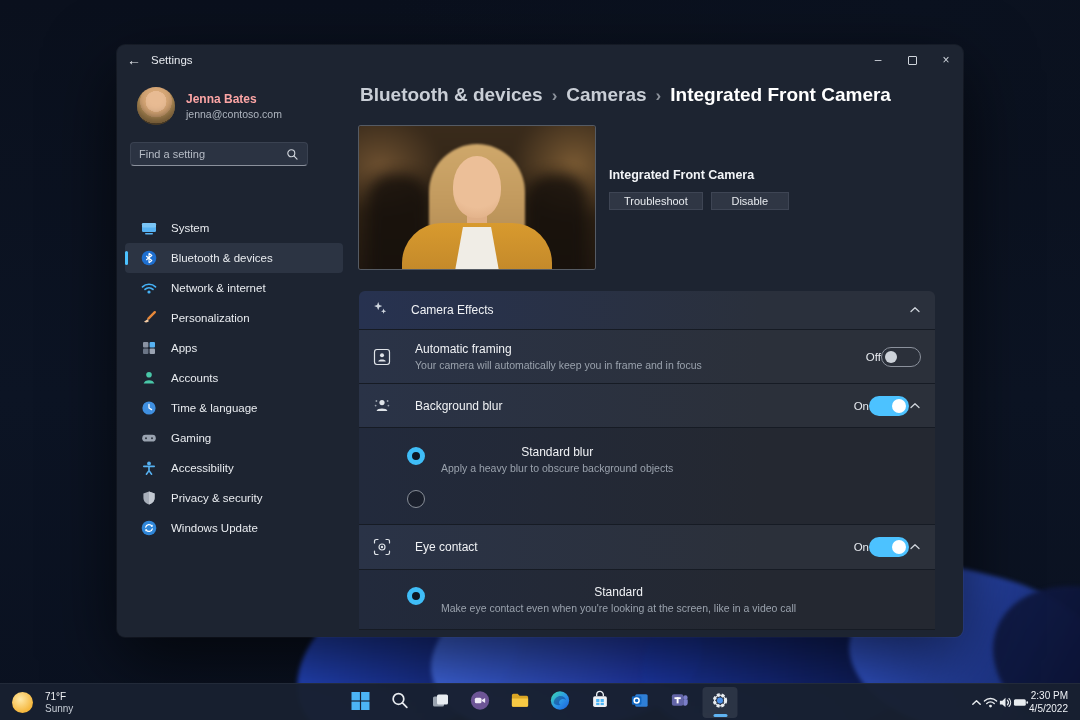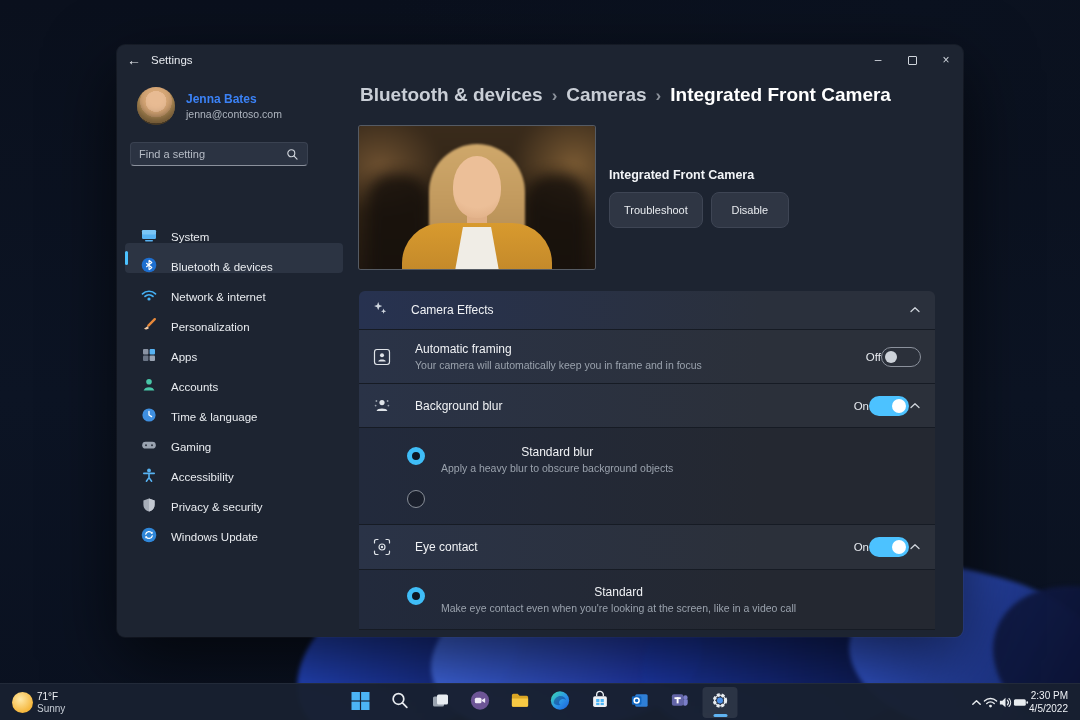--- a/index.html
+++ b/index.html
@@ -33,29 +33,29 @@
   .win-controls { margin-left:auto; display:flex; }
   .wc { width:34px; height:30px; display:flex; align-items:center; justify-content:center; color:#cfd4db; font-size:12px; }
   .wc .sq { width:9px; height:9px; border:1px solid #cfd4db; border-radius:1px; display:block; }
 
   
   .sidebar { position:absolute; left:0; top:30px; bottom:0; width:242px; }
   .profile { display:flex; align-items:center; gap:11px; margin:12px 0 0 20px; }
   .avatar { width:38px; height:38px; border-radius:50%;
     background:radial-gradient(circle at 50% 38%, #e8bb93 0 34%, #d8a877 35% 52%, #c19a5e 53% 72%, #6b5838 73% 100%);
     box-shadow:inset 0 -8px 10px rgba(40,30,18,.55); }
-  .profile-name { font-size:12px; font-weight:bold; color:#3b82f6; }
+  .profile-name { font-size:12px; font-weight:bold; color:#fca5a5; }
   .profile-email { font-size:10.5px; color:#aeb5bf; margin-top:2px; }
   .searchbox { position:absolute; left:13px; top:67px; width:178px; height:24px;
     background:#2b3342; border:1px solid #3a4251; border-bottom:1px solid #8b919c;
     border-radius:4px; display:flex; align-items:center; padding:0 8px; }
   .searchbox input { flex:1; background:transparent; border:none; outline:none; color:#e6e9ee; font-size:11px; font-family:inherit; }
   .searchbox input::placeholder { color:#b6bcc6; }
   .nav { position:absolute; left:8px; right:16px; top:138px; }
-  .nav-item { position:relative; height:30px; display:flex; align-items:flex-end; gap:14px; padding-left:16px; border-radius:4px; cursor:pointer; }
+  .nav-item { position:relative; height:30px; display:flex; align-items:center; gap:14px; padding-left:16px; border-radius:4px; cursor:pointer; }
   .nav-item.selected { background:#2c3443; }
   .nav-item.selected::before { content:""; position:absolute; left:0; top:8px; width:3px; height:14px; border-radius:2px; background:#4cc2ff; }
   .nav-label { font-size:11.5px; color:#e8ebef; }
   .nav-ico { width:16px; height:16px; flex:0 0 16px; display:flex; }
 
   
   .main { position:absolute; left:242px; top:30px; right:0; bottom:0; }
   .breadcrumb { position:absolute; left:1px; top:9px; display:flex; align-items:baseline; gap:9px; font-size:19px; font-weight:bold; }
   .crumb { color:#c9ced6; cursor:pointer; }
   .crumb.current { color:#ffffff; }
@@ -79,22 +79,22 @@
     background:radial-gradient(circle at 50% 40%, #ecbf98 0 60%, #ddab82 100%); border-radius:50% 50% 46% 46%; }
   .pv-neck { position:absolute; left:50%; top:86px; transform:translateX(-50%); width:20px; height:24px; background:#dfae86; }
   .pv-body { position:absolute; left:50%; bottom:-6px; transform:translateX(-50%); width:150px; height:52px;
     background:linear-gradient(180deg,#d89a2e,#c2882a); border-radius:40px 40px 0 0; }
   .pv-shirt { position:absolute; left:50%; bottom:-2px; transform:translateX(-50%); width:44px; height:44px;
     background:#f0ede6; clip-path:polygon(18% 0, 82% 0, 100% 100%, 0 100%); }
 
   .device-info { margin-left:14px; padding-top:42px; }
   .device-name { font-size:12.5px; font-weight:bold; color:#f2f4f7; }
   .device-btns { display:flex; gap:8px; margin-top:10px; }
-  .btn { min-width:78px; height:36px; padding:0 14px; display:flex; align-items:center; justify-content:center;
-    background:#2f3644; border:1px solid #3e4554; border-radius:8px; color:#e8ebef; font-size:11px; cursor:pointer; }
+  .btn { min-width:78px; height:18px; padding:0 14px; display:flex; align-items:center; justify-content:center;
+    background:#2f3644; border:1px solid #3e4554; border-radius:0; color:#e8ebef; font-size:11px; cursor:pointer; }
 
   
   .card { position:absolute; left:0; top:216px; width:576px; bottom:0; border-radius:6px 6px 0 0; overflow:hidden; }
   .row { display:flex; align-items:center; padding:0 14px; border-bottom:1px solid #161b24; }
   .row-header { height:39px; background:linear-gradient(90deg,#273250 0%, #2a303c 70%); cursor:pointer;text-align:center; }
   .row-setting { background:linear-gradient(90deg,#2a3347 0%, #2b303a 70%); }
   .row-sub { background:linear-gradient(90deg,#222a3c 0%, #242831 70%); padding-left:48px; flex-direction:column; align-items:stretch; justify-content:center;text-align:center; }
   .r-automatic { height:54px; }
   .r-blur { height:44px; cursor:pointer; }
   .r-eye { height:45px; cursor:pointer; }
@@ -117,21 +117,21 @@
   .radio { width:18px; height:18px; border-radius:50%; flex:0 0 18px; margin-top:2px; }
   .radio.sel { border:5px solid #3fbdf7; background:#0e1724; }
   .radio.unsel { border:1.5px solid #878d97; background:rgba(0,0,0,.25); }
   .opt-title { font-size:12px; color:#f0f2f5; }
   .opt-desc { font-size:10.5px; color:#9aa2ad; margin-top:3px; }
 
   
   .taskbar { position:absolute; left:0; bottom:0; width:1080px; height:37px; z-index:3;
     background:rgba(24,32,48,.96); border-top:1px solid rgba(255,255,255,.05);
     display:flex; align-items:center; }
-  .weather { display:flex; align-items:center; gap:4px; margin-left:12px; cursor:pointer; }
+  .weather { display:flex; align-items:center; gap:12px; margin-left:12px; cursor:pointer; }
   .sun { width:21px; height:21px; border-radius:50%; background:radial-gradient(circle at 40% 35%, #ffe9a8, #f5b73d 70%); }
   .weather-temp { font-size:10px; color:#f0f2f5; }
   .weather-cond { font-size:10px; color:#c6ccd5; margin-top:1px; }
   .tb-center { position:absolute; left:50%; top:0; height:37px; transform:translateX(-50%); display:flex; align-items:center; gap:5px; }
   .tb-app { width:35px; height:31px; border-radius:4px; display:flex; align-items:center; justify-content:center; position:relative; cursor:pointer; }
   .tb-app.active { background:rgba(255,255,255,.09); }
   .tb-app.active::after { content:""; position:absolute; bottom:1px; left:50%; transform:translateX(-50%); width:14px; height:3px; border-radius:2px; background:#5fb3f2; }
   .tray { margin-left:auto; display:flex; align-items:center; margin-right:12px; }
   .tray-ico { display:flex; cursor:pointer; }
   .clock { text-align:right; font-size:10px; color:#eef1f5; line-height:1.35; cursor:pointer; }

